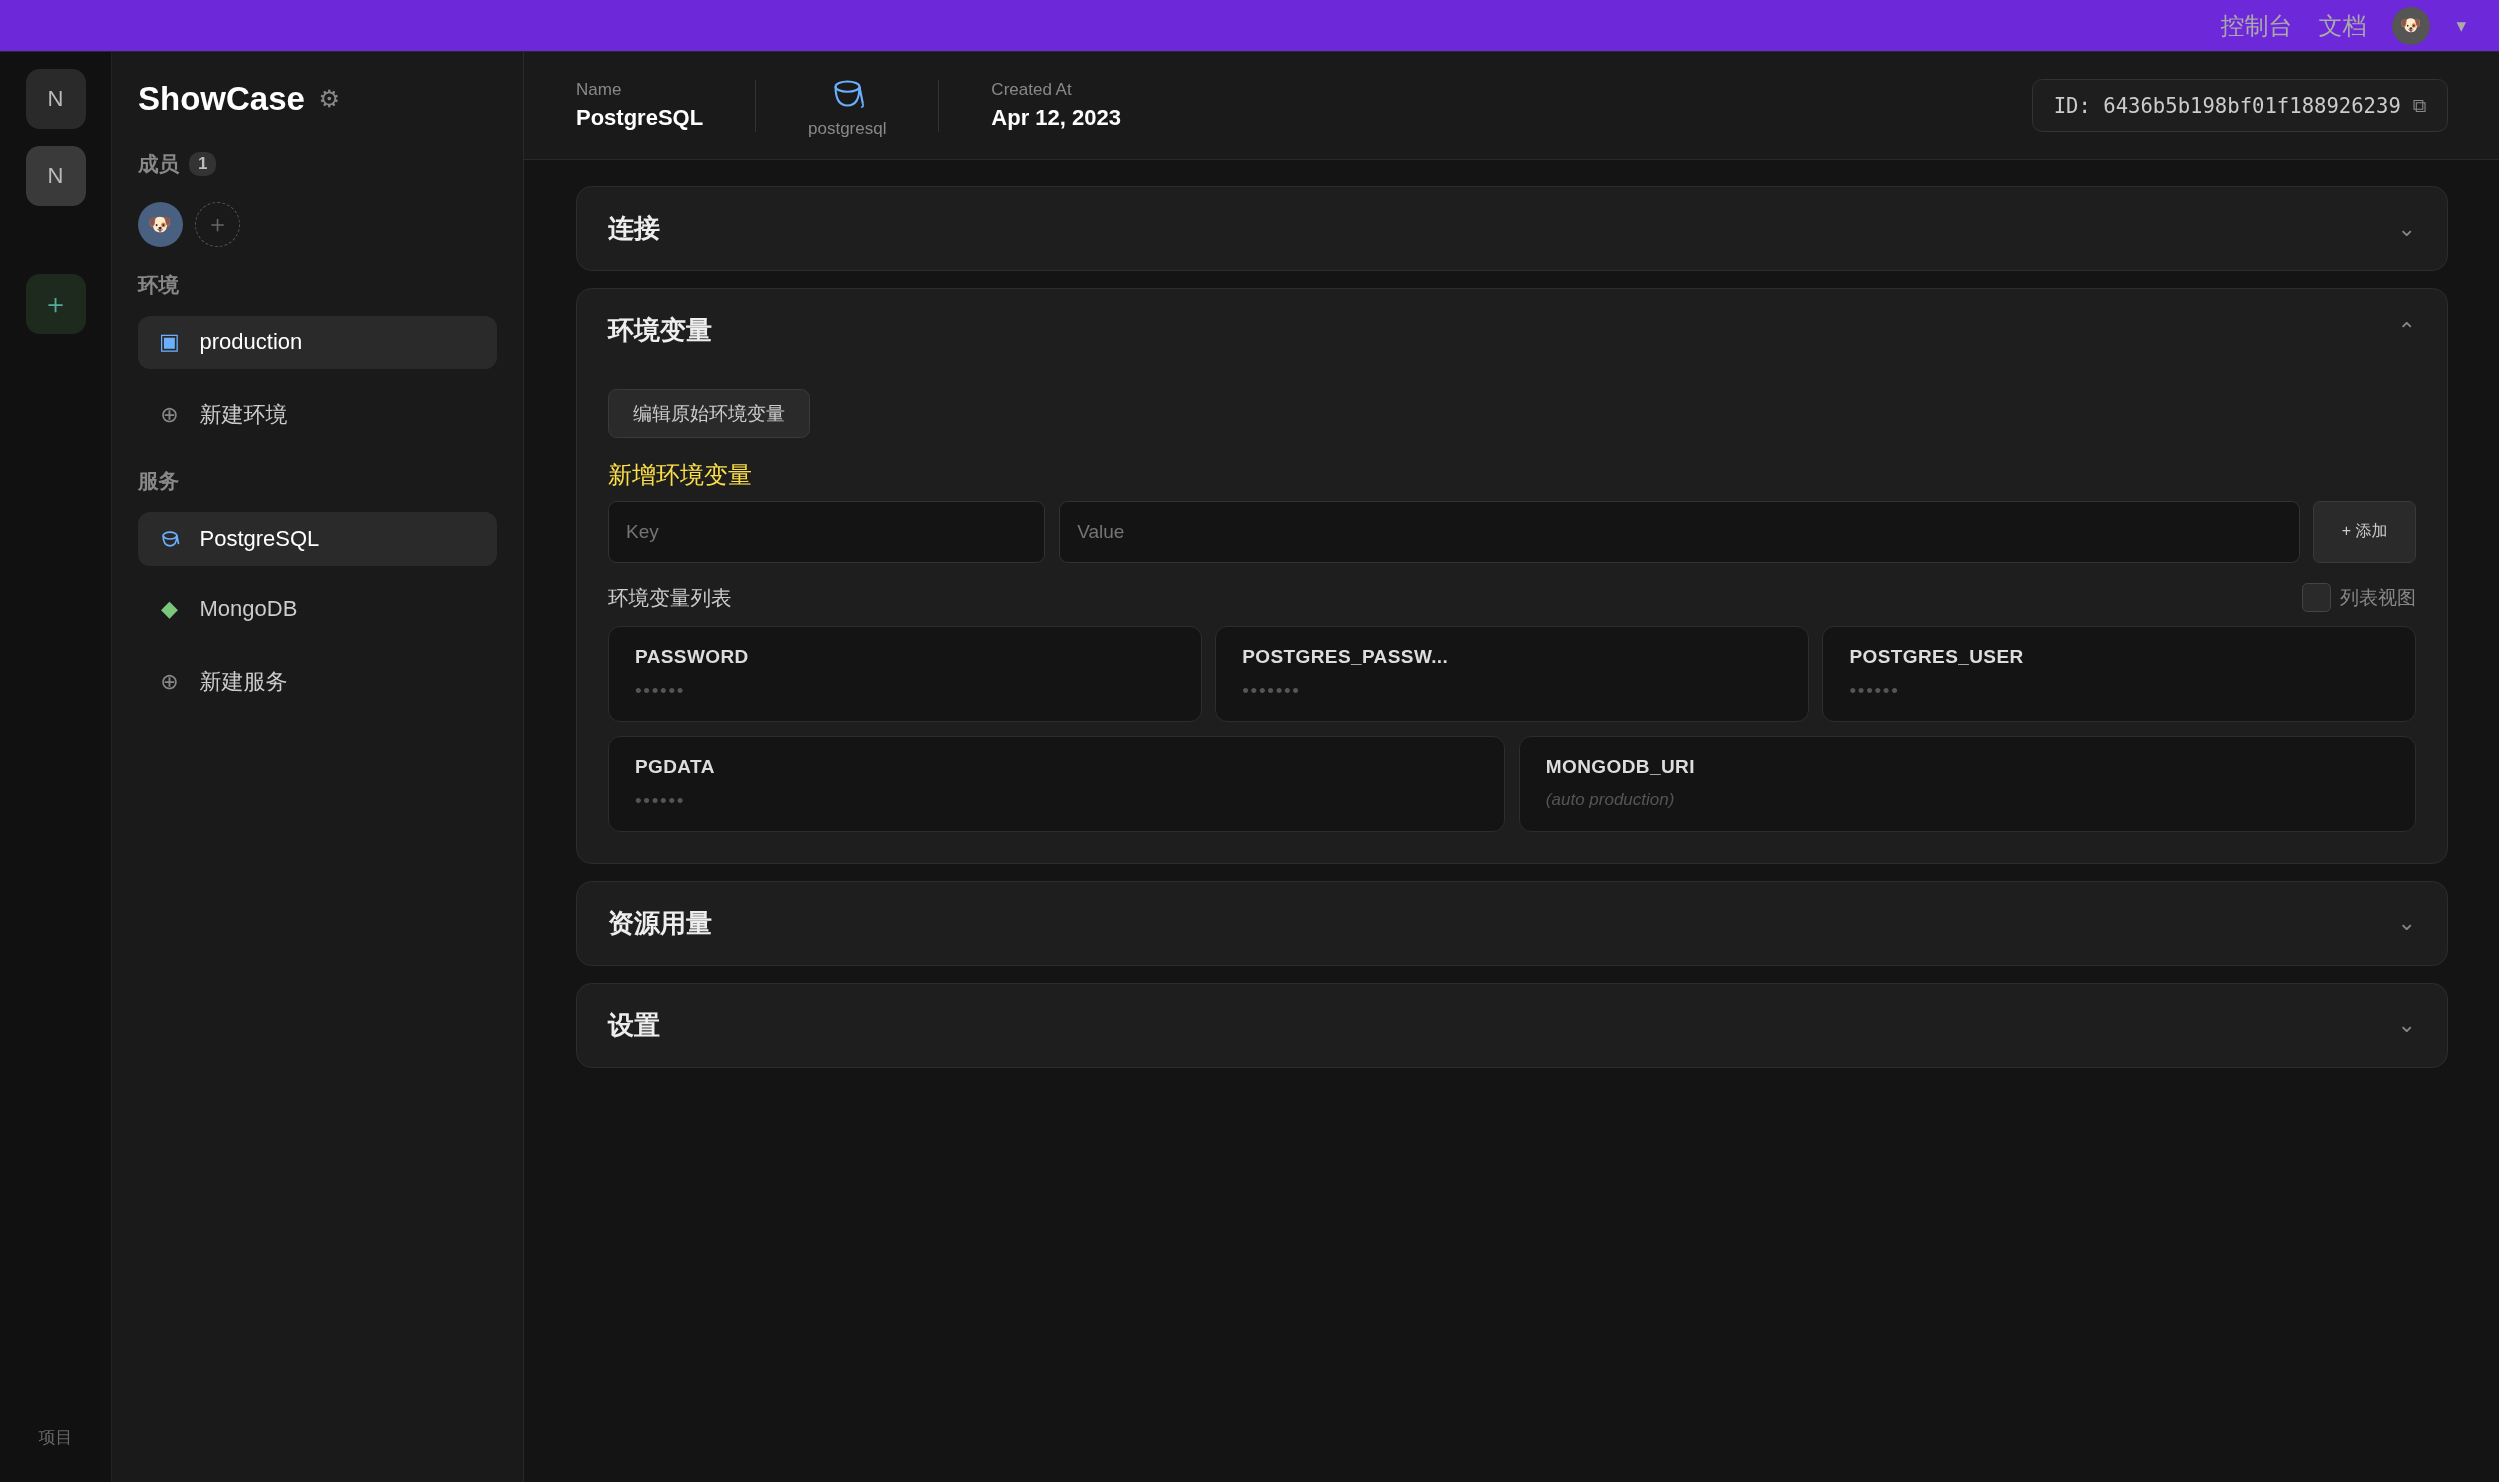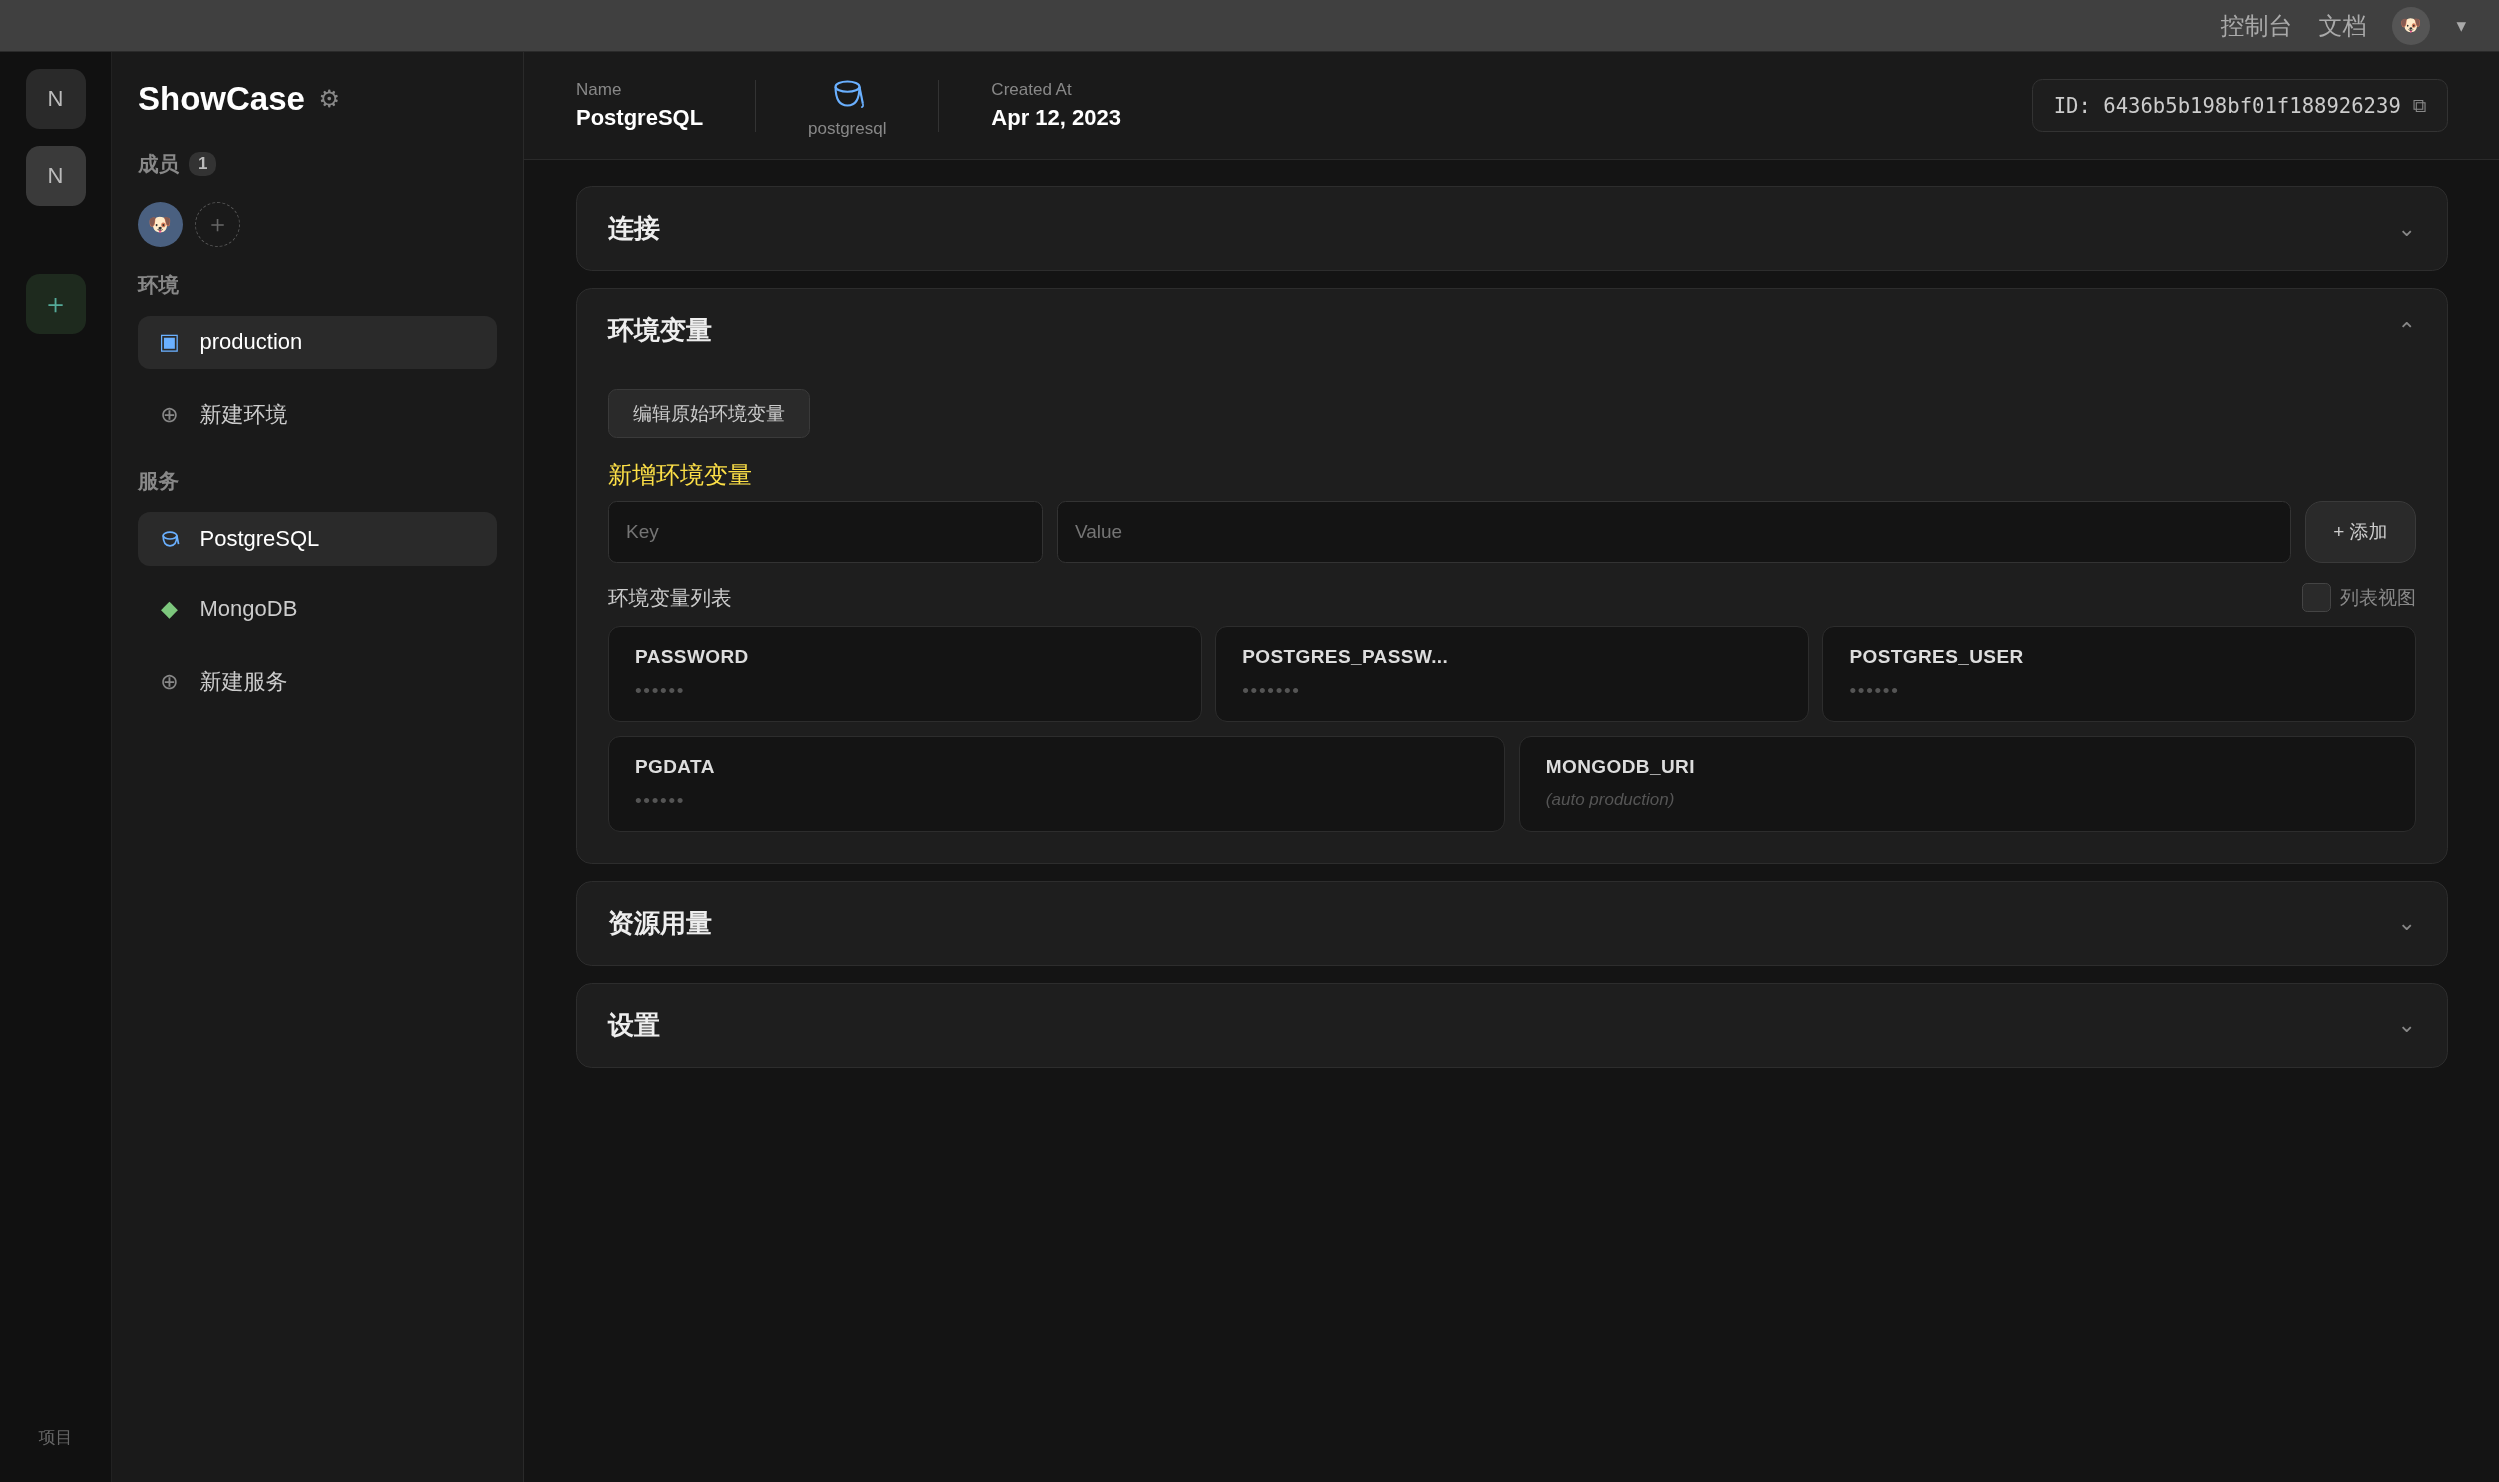--- a/index.html
+++ b/index.html
@@ -10,21 +10,21 @@
       width: 2500px;
       height: 1483px;
       overflow: hidden;
       display: flex;
       flex-direction: column;
     }
 
     
     .topbar {
       height: 52px;
-      background: #404040;
+      background: #6d28d9;
       display: flex;
       align-items: center;
       justify-content: flex-end;
       padding: 0 34px;
       gap: 26px;
       border-bottom: 0.9px solid #2a2a2a;
       flex-shrink: 0;
     }
     .topbar-btn {
       color: #aaa;
@@ -349,23 +349,23 @@
       border: 0.9px solid #333;
       border-radius: 8.6px;
       padding: 13.7px 17px;
       font-size: 19px;
       color: #eab308;
       outline: none;
     }
     .env-add-btn {
       background: #2a2a2a;
       border: 0.9px solid #3a3a3a;
-      border-radius: 17px;
+      border-radius: 7px;
       padding: 13.7px 27.5px;
-      font-size: 19px;
+      font-size: 16px;
       color: #ccc;
       cursor: pointer;
       white-space: nowrap;
     }
 
     .env-list-header {
       display: flex;
       align-items: center;
       justify-content: space-between;
       margin-bottom: 13.7px;

